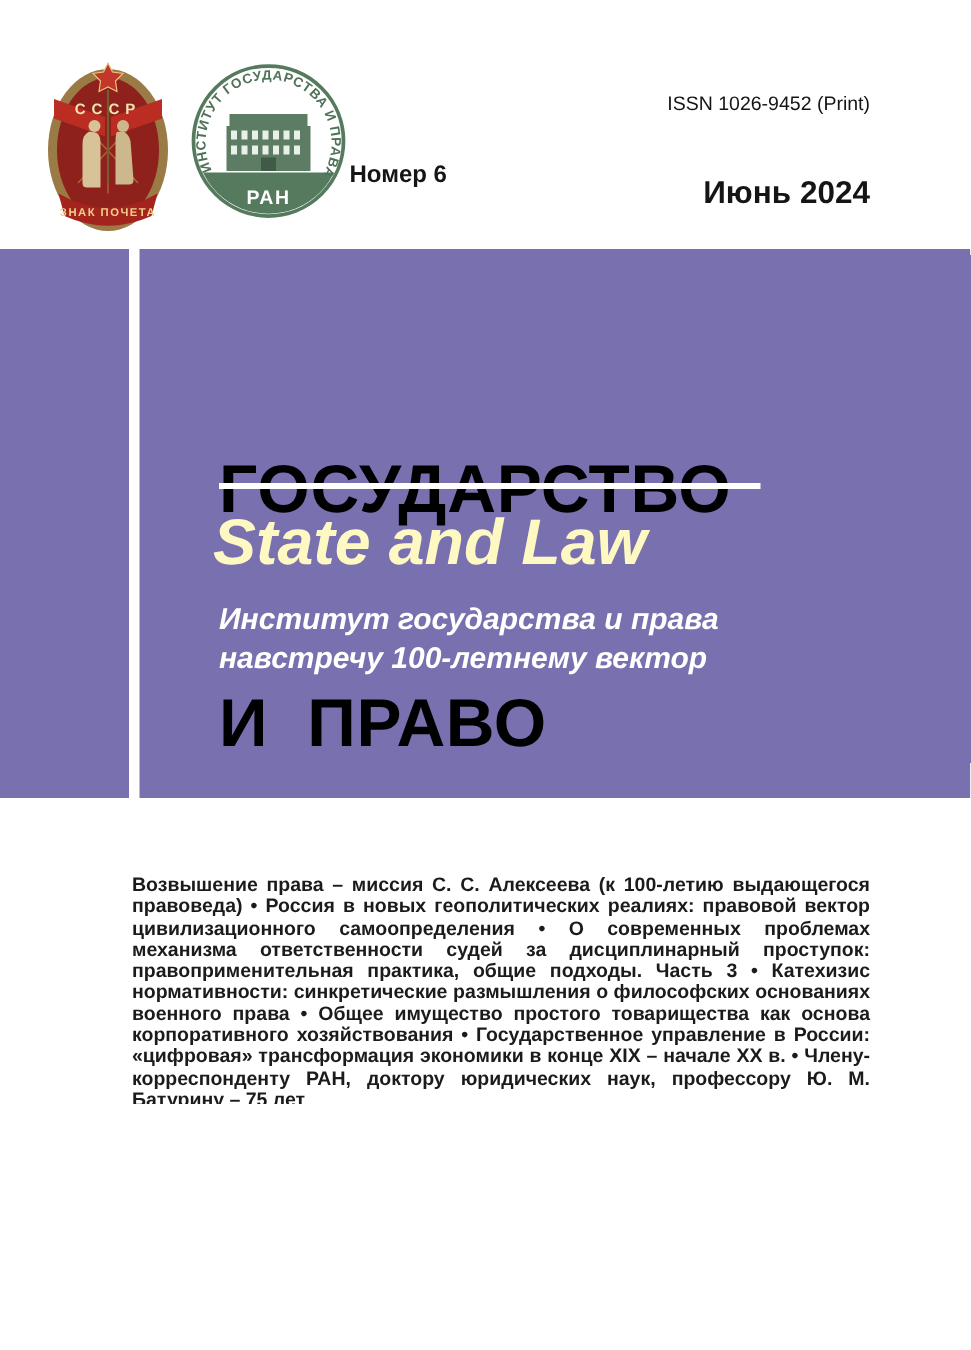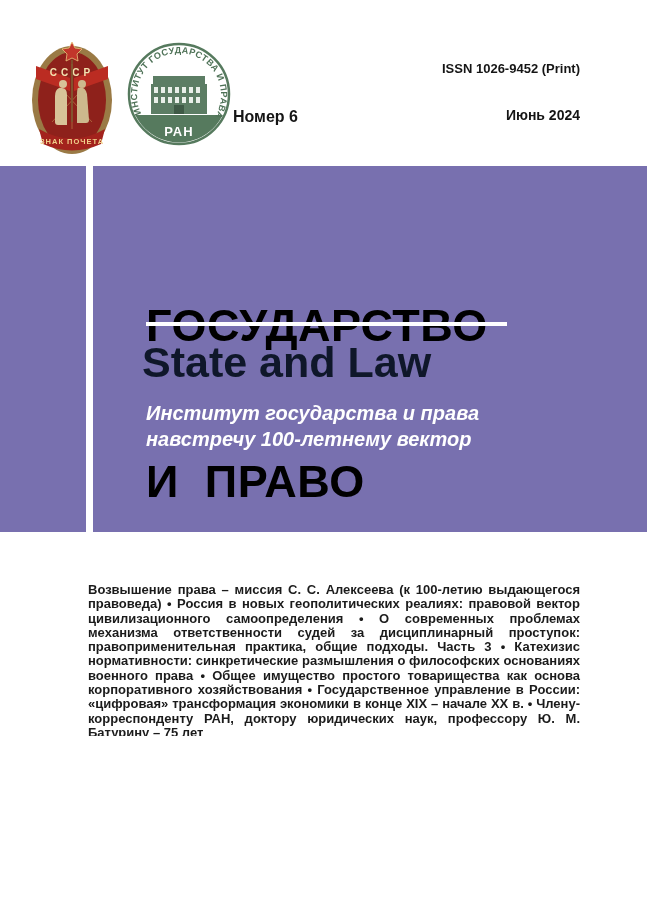--- a/index.html
+++ b/index.html
@@ -4,31 +4,31 @@
 <style>
   html,body { margin:0; padding:0; background:#ffffff; }
   .page {
     position:relative; width:647px; height:736px; background:#ffffff;
     font-family:"Liberation Sans", sans-serif; overflow:hidden;
   }
   
   .medal { position:absolute; left:26px; top:34px; }
   .ran-logo { position:absolute; left:127px; top:42px; }
   .issue-label { position:absolute; left:233px; top:108px; font-size:16px; font-weight:bold; color:#151515; }
-  .issn { position:absolute; right:67px; top:60px; text-align:center; font-size:13px; line-height:17px; color:#151515;font-weight:bold; }
-  .issue-month { position:absolute; right:67px; top:107px; font-size:14px; font-weight:bold; color:#151515; }
+  .issn { position:absolute; right:67px; top:60px; text-align:center; font-size:13px; line-height:17px; color:#151515; }
+  .issue-month { position:absolute; right:67px; top:117px; font-size:21px; font-weight:bold; color:#151515; }
 
   
   .masthead { position:absolute; left:0; top:166px; width:647px; height:366px; background:#7870AF; }
   .masthead .stripe { position:absolute; left:86px; top:0; width:7px; height:366px; background:#ffffff; }
   .title { position:absolute; left:146px; top:30px; color:#000000; font-weight:bold;
            font-size:45px; line-height:52px; letter-spacing:0.5px; white-space:pre; }
   .rule { position:absolute; left:146px; top:156px; width:361px; height:4px; background:#ffffff; }
-  .title-en { position:absolute; left:142px; top:172px; color:#0f172a; font-weight:bold;
-              font-size:43px; }
+  .title-en { position:absolute; left:142px; top:172px; color:#fef9c3; font-weight:bold;
+              font-style:italic; font-size:43px; }
   .subtitle { position:absolute; left:146px; top:234px; color:#ffffff; font-weight:bold;
               font-style:italic; font-size:20px; line-height:26px; }
 
   
   .contents { position:absolute; left:88px; top:583px; width:492px;
               font-size:13px; font-weight:bold; line-height:14.3px;
               text-align:justify; color:#1b1b1b; margin:0; }
 
   
   .publisher { position:absolute; left:108px; top:790px; width:120px; text-align:center; color:#272d38; }

